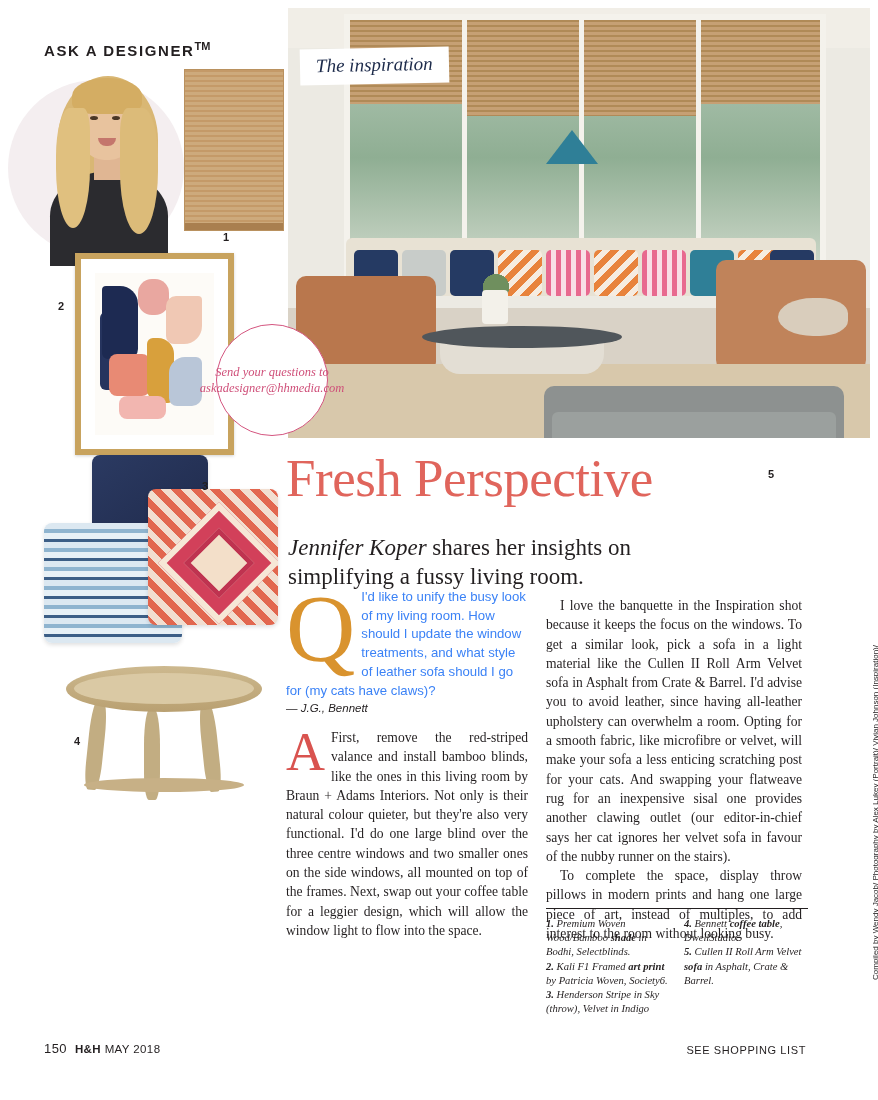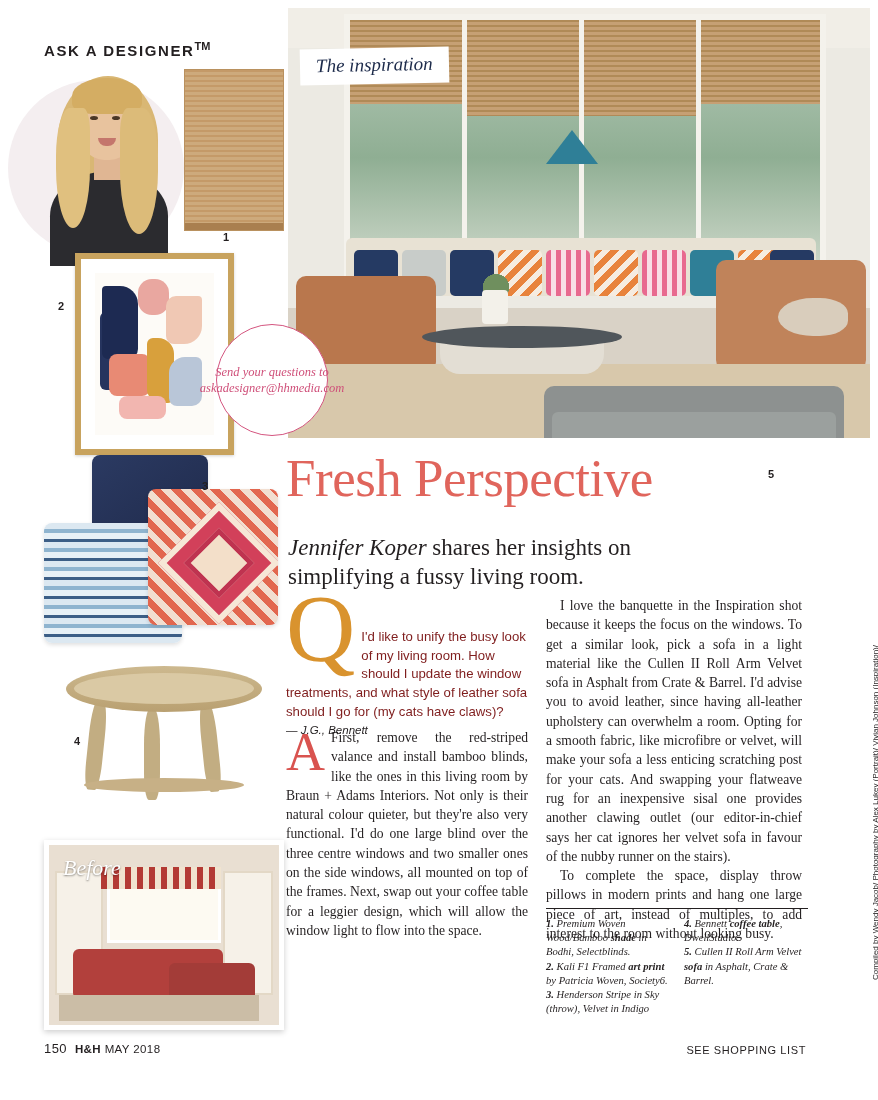--- a/index.html
+++ b/index.html
@@ -540,22 +540,21 @@
     font-family: "Liberation Serif", serif;
     font-size: 96px;
     line-height: .78;
     color: #d9932e;
     margin: 4px 6px 0 0;
   }
   .q-text {
     font-family: "Liberation Sans", sans-serif;
     font-size: 13.2px;
     line-height: 1.42;
-    color: #7f1d1d;
-    margin-top: 40px;
+    color: #3b82f6;
   }
   .q-attrib {
     font-family: "Liberation Sans", sans-serif;
     font-size: 11.5px;
     color: #231f20;
     font-style: italic;
     display: block;
     margin-top: 2px;
   }
   .a-block {
@@ -701,31 +700,20 @@
 
   <div class="table4">
     <div class="tbl-leg l1"></div>
     <div class="tbl-leg l2"></div>
     <div class="tbl-leg l3"></div>
     <div class="tbl-bar"></div>
     <div class="tbl-top"></div>
   </div>
   <div class="num n4">4</div>
 
-  <div class="before-photo">
-    <div class="bf-wall"></div>
-    <div class="bf-shelf-l"></div>
-    <div class="bf-shelf-r"></div>
-    <div class="bf-window"></div>
-    <div class="bf-valance"></div>
-    <div class="bf-sofa"></div>
-    <div class="bf-sofa2"></div>
-    <div class="bf-rug"></div>
-    <div class="bf-label">Before</div>
-  </div>
 
   <div class="hero">
     <div class="hero-wall"></div>
     <div class="hero-ceiling"></div>
     <div class="bay">
       <div class="win w1"></div>
       <div class="win w2"></div>
       <div class="win w3"></div>
       <div class="win w4"></div>
       <div class="umbrella"></div>

